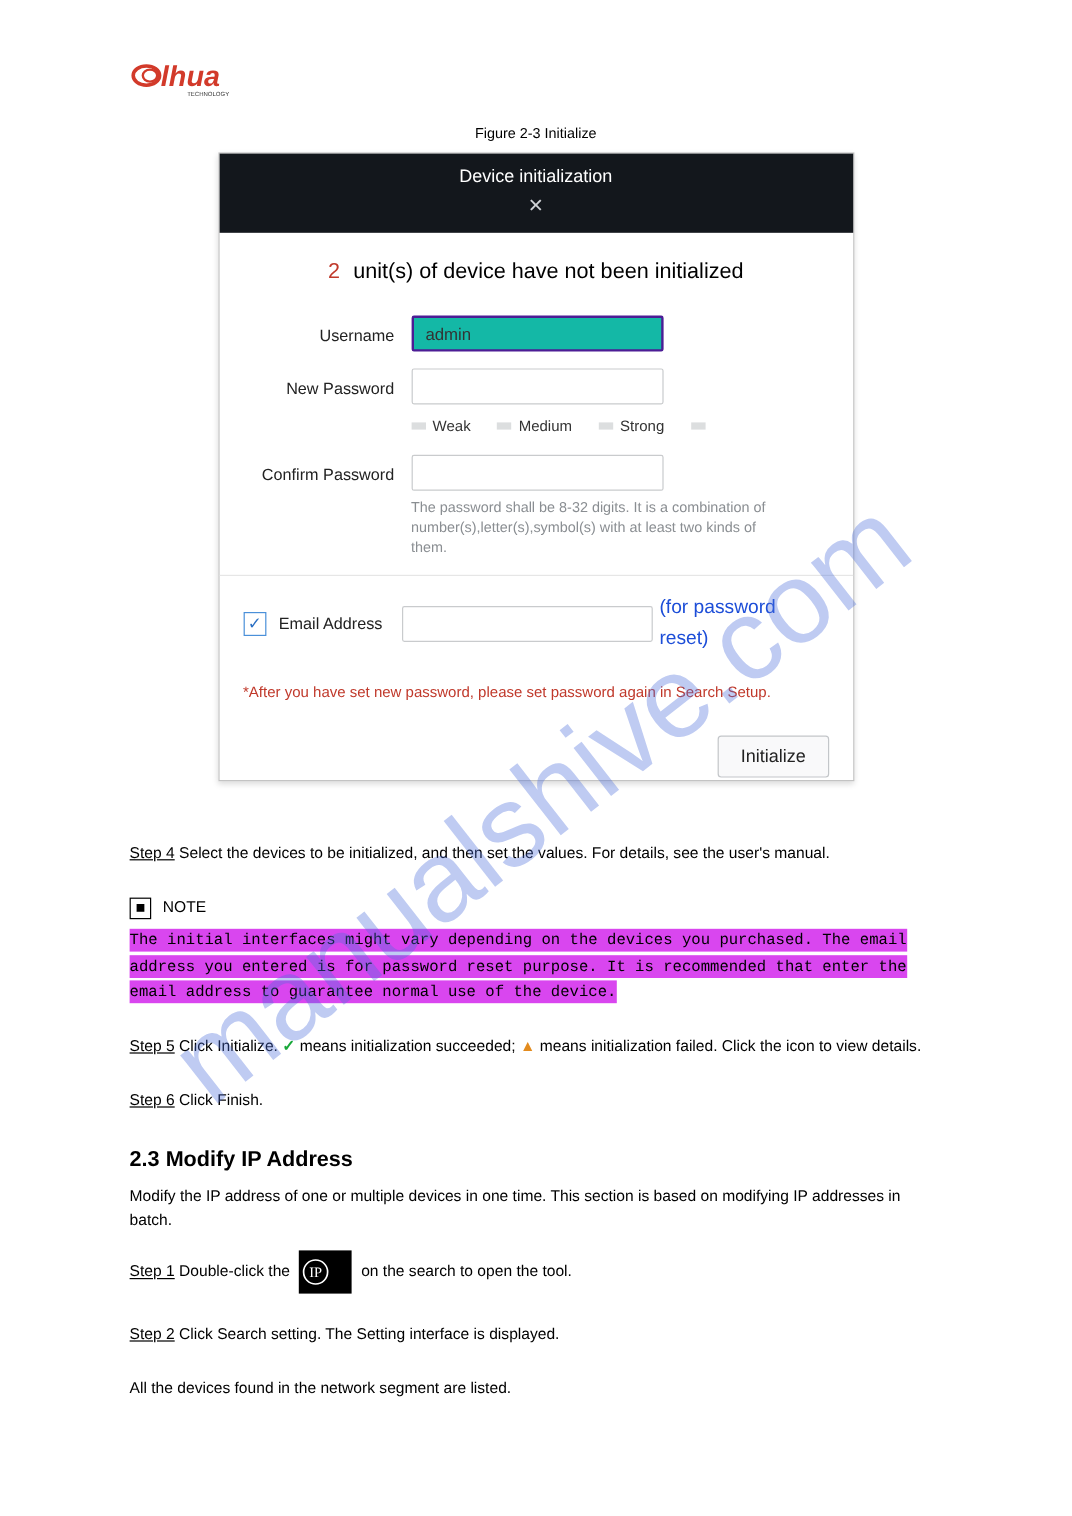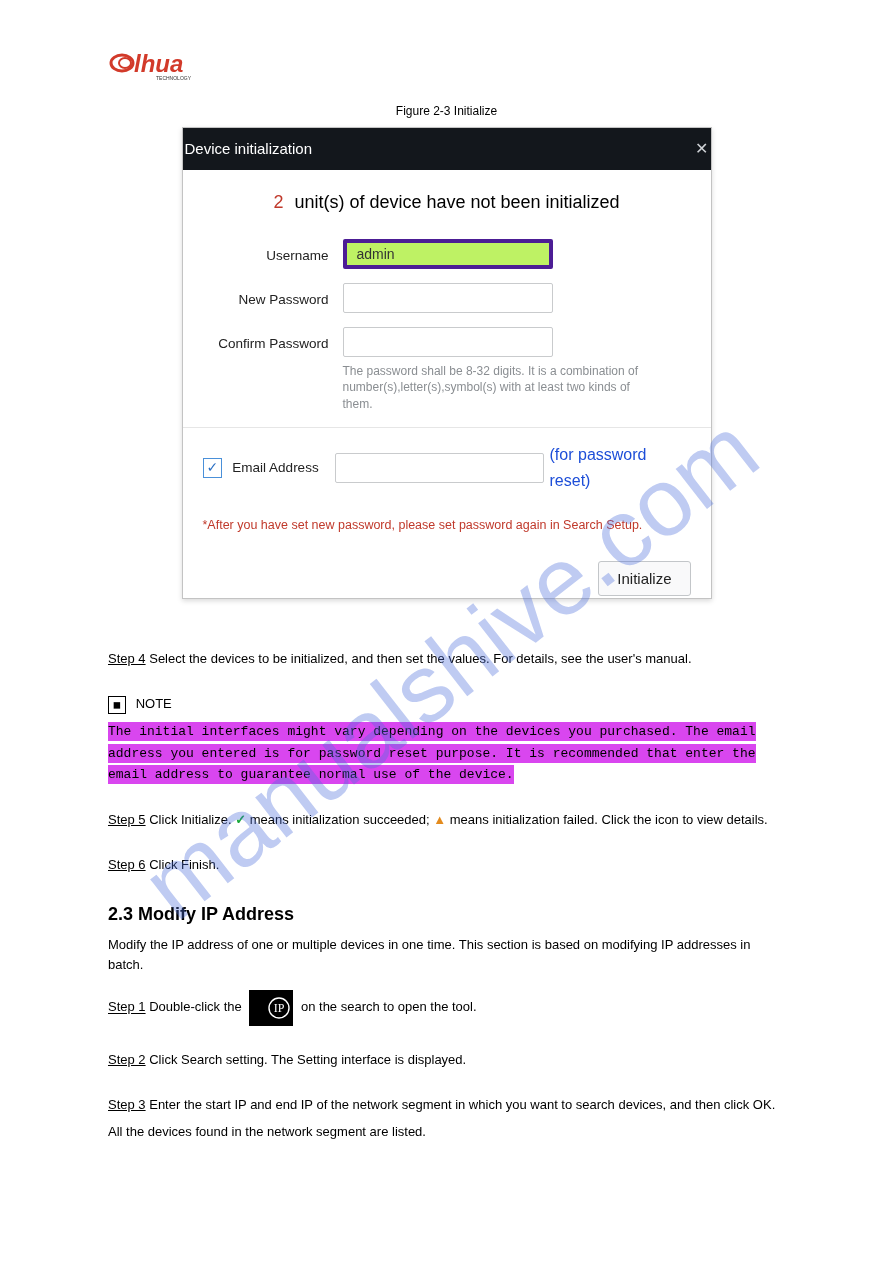--- a/index.html
+++ b/index.html
@@ -23,22 +23,23 @@
     border: 1px solid #c3c3c3;
     box-shadow: 0 2px 5px rgba(0,0,0,0.15);
     background: #fff;
   }
   .dlg-titlebar {
     background: #13171c;
     color: #fff;
     display: flex;
     justify-content: space-between;
     align-items: center;
-    padding: 8px 2px;
+    padding: 8px 13px;
     font-size: 15px;
+    flex-direction: column;
   }
   .dlg-close { color: #cfd2d6; font-size: 16px; cursor: pointer; }
   .dlg-banner {
     text-align: center;
     font-size: 18px;
     padding: 18px 10px 22px 10px;
   }
   .dlg-banner .count { color: #c0392b; margin-right: 6px; }
   .dlg-body { padding: 0 20px 8px 20px; }
   .frow { display: flex; align-items: flex-start; margin-bottom: 14px; }
@@ -47,22 +48,22 @@
     text-align: right;
     padding-right: 14px;
     padding-top: 6px;
     font-size: 13.5px;
     color: #222;
   }
   .fctrl { flex: 1; }
   .text-input {
     width: 210px;
     height: 30px;
-    background: #bef264;
-    border: 4px solid #4c1d95;
+    background: #14b8a6;
+    border: 2px solid #4c1d95;
     border-radius: 2px;
     padding: 0 10px;
     font-size: 14px;
     color: #333;
   }
   .text-input.white { background: #fff; border: 1px solid #c9cbcd; }
   .strength { display: flex; align-items: center; gap: 0; margin-top: 8px; }
   .sbar { width: 12px; height: 6px; background: #dcdedf; margin-right: 6px; }
   .slbl { font-size: 12.5px; color: #333; margin-right: 22px; }
   .hint {
@@ -113,21 +114,21 @@
   }
   .note-lbl {  }
   .step .para { margin: 4px 0; }
   .inline-icon { display: inline-block; vertical-align: middle; }
   .heading2 {
     font-weight: bold;
     font-size: 18px;
     margin: 24px 0 6px 0;
   }
   .ip-icon {
-    display:inline-flex; align-items:center; justify-content:flex-end;
+    display:inline-flex; align-items:center; justify-content:flex-start;
     width: 44px; height: 36px;
     background: #000; color: #fff;
     font-family: serif;
     font-size: 20px;
     vertical-align: middle;
     margin: 0 4px;
   }
   .watermark {
     position: absolute;
     left: 72px; top: 360px;
@@ -169,20 +170,29 @@
     <div class="frow">
       <div class="flabel">Username</div>
       <div class="fctrl">
         <input class="text-input" type="text" readonly="" value="admin" style="">
       </div>
     </div>
     <div class="frow">
       <div class="flabel">New Password</div>
       <div class="fctrl">
         <input class="text-input white" type="password" value="" style="">
+        <div class="strength">
+          <span class="sbar"></span>
+          <span class="slbl">Weak</span>
+          <span class="sbar"></span>
+          <span class="slbl">Medium</span>
+          <span class="sbar"></span>
+          <span class="slbl">Strong</span>
+          <span class="sbar" style="margin-right:0"></span>
+        </div>
       </div>
     </div>
     <div class="frow">
       <div class="flabel">Confirm Password</div>
       <div class="fctrl">
         <input class="text-input white" type="password" value="" style="">
         <div class="hint">The password shall be 8-32 digits. It is a combination of number(s),letter(s),symbol(s) with at least two kinds of them.</div>
       </div>
     </div>
     <div class="divider"></div>
@@ -253,18 +263,14 @@
 </div>
 
 <div class="step">
   <p class="step-line">
     <span class="step-label">Step 2</span>
     <span>Click Search setting. The Setting interface is displayed.</span>
   </p>
 </div>
 
 <div class="step">
-  <p class="step-line">
-    <span class="step-label">Step 3</span>
-    <span>Enter the start IP and end IP of the network segment in which you want to search devices, and then click OK.</span>
-  </p>
   <p class="para">All the devices found in the network segment are listed.</p>
 </div>
 
 </body></html>

